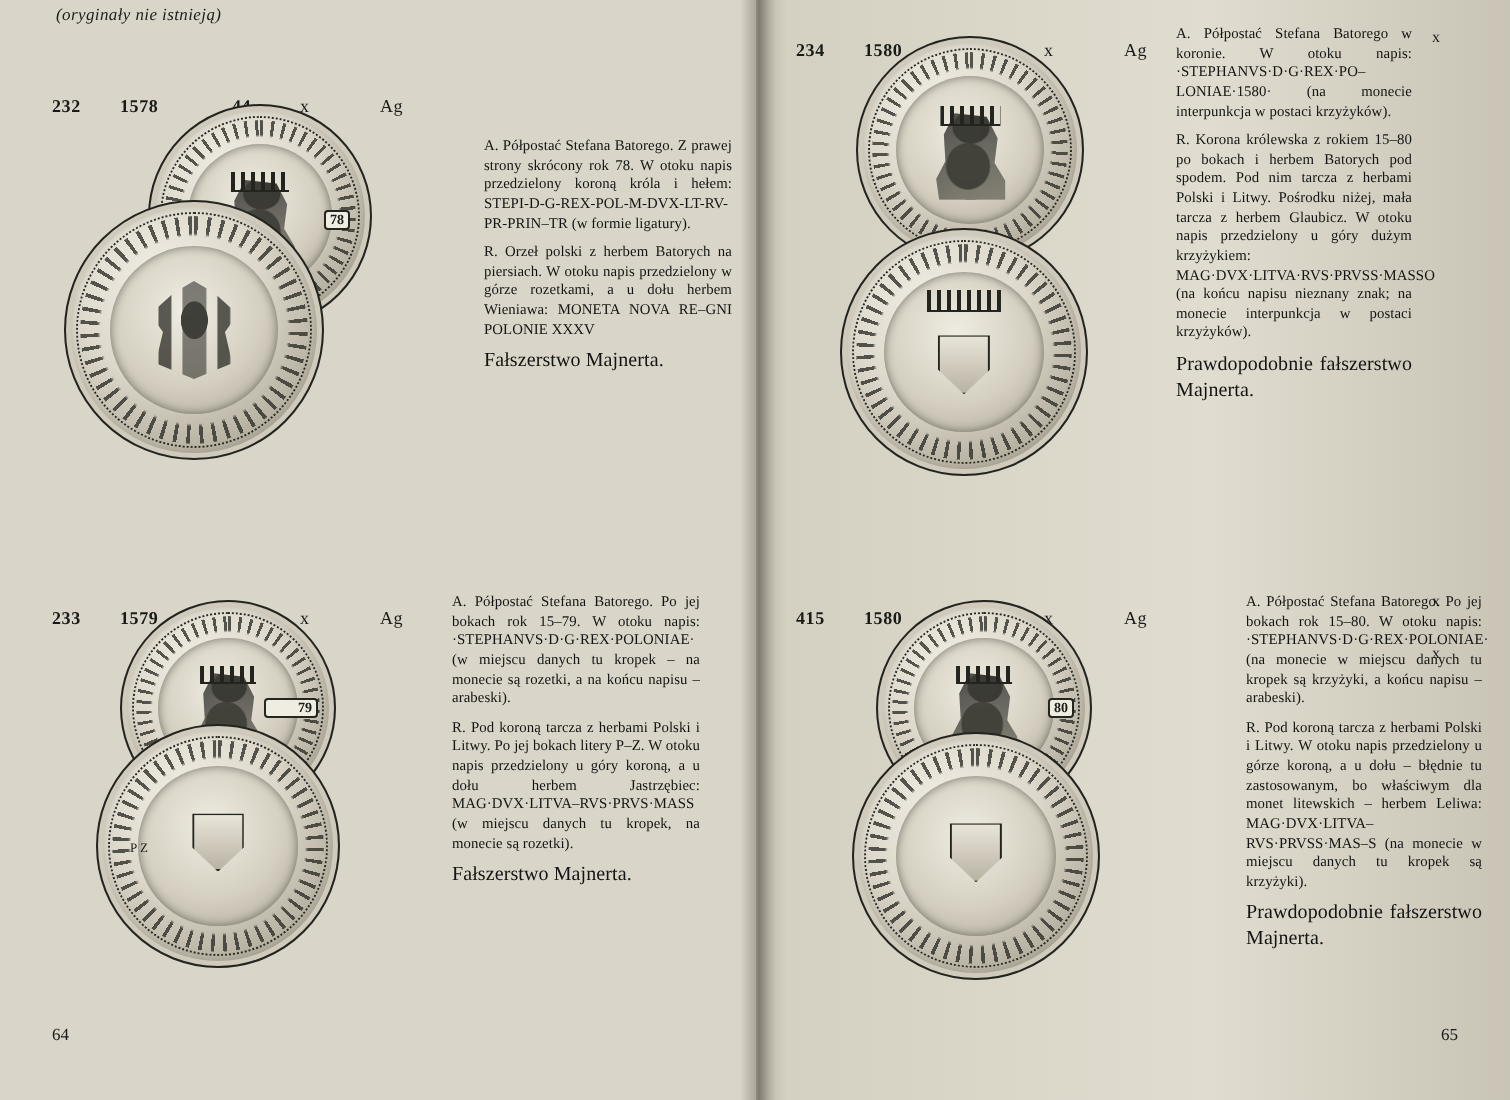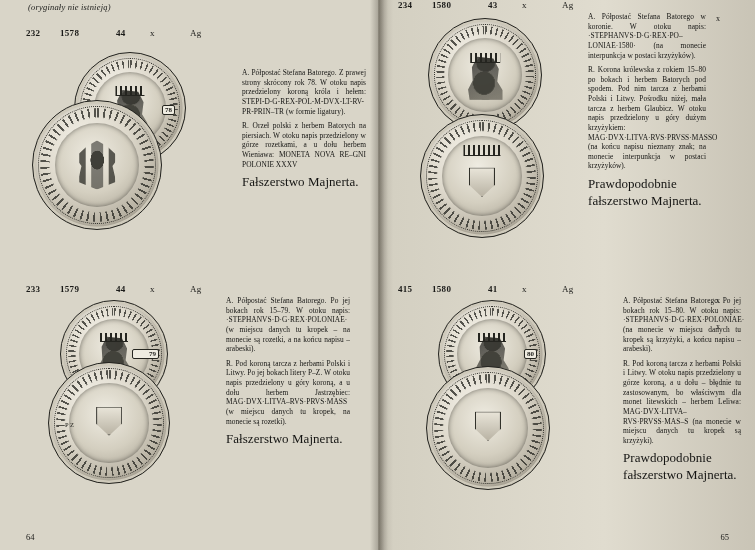--- a/index.html
+++ b/index.html
@@ -44,21 +44,21 @@
   .note-top {
     position: absolute;
     left: 28px; top: 2px;
     font-size: 8.5px;
     font-style: italic;
     color: #20201e;
     letter-spacing: .2px;
   }
 
   
-  .entry { position: absolute; }
+  .entry { position: absolute; margin-top: 20px; }
   .hdr {
     display: flex;
     align-items: baseline;
     font-size: 9px;
     font-weight: bold;
     color: #1a1a18;
     letter-spacing: .3px;
   }
   .hdr .num   { width: 34px; }
   .hdr .year  { width: 56px; }
@@ -67,31 +67,31 @@
   .hdr .metal { width: 30px; font-weight: normal; }
 
   .textcol {
     font-size: 7.4px;
     line-height: 1.30;
     color: #141412;
     text-align: justify;
     letter-spacing: .05px;
   }
   .textcol p { margin: 0 0 5px 0; }
-  .sig { font-size: 13px; font-style: normal; margin-top: 7px; }
+  .sig { font-size: 10px; font-style: normal; margin-top: 7px; }
 
   .xmark {
     position: absolute;
     font-size: 8px;
     color: #1a1a18;
   }
 
   .folio {
     position: absolute;
-    bottom: 8px;
+    bottom: 28px;
     font-size: 8.5px;
     color: #1a1a18;
   }
   .folio.l { left: 26px; }
   .folio.r { right: 26px; }
 
   
   .coins { position: absolute; }
   .coin {
     position: absolute;

